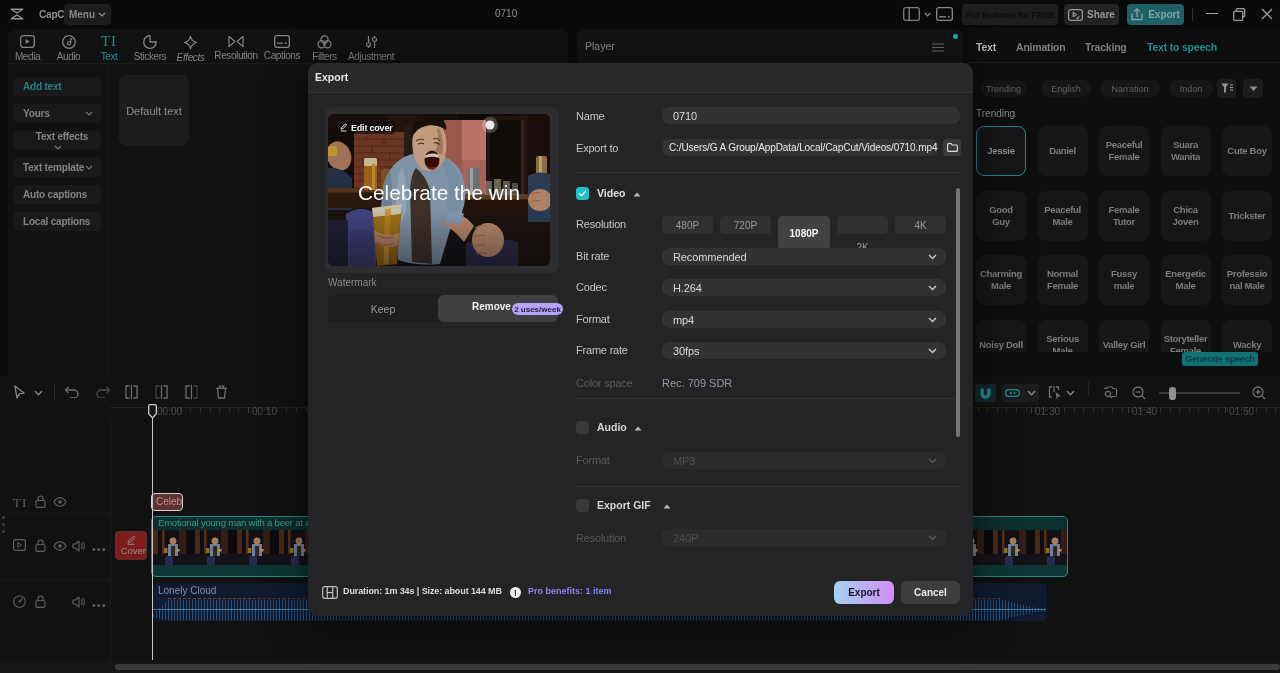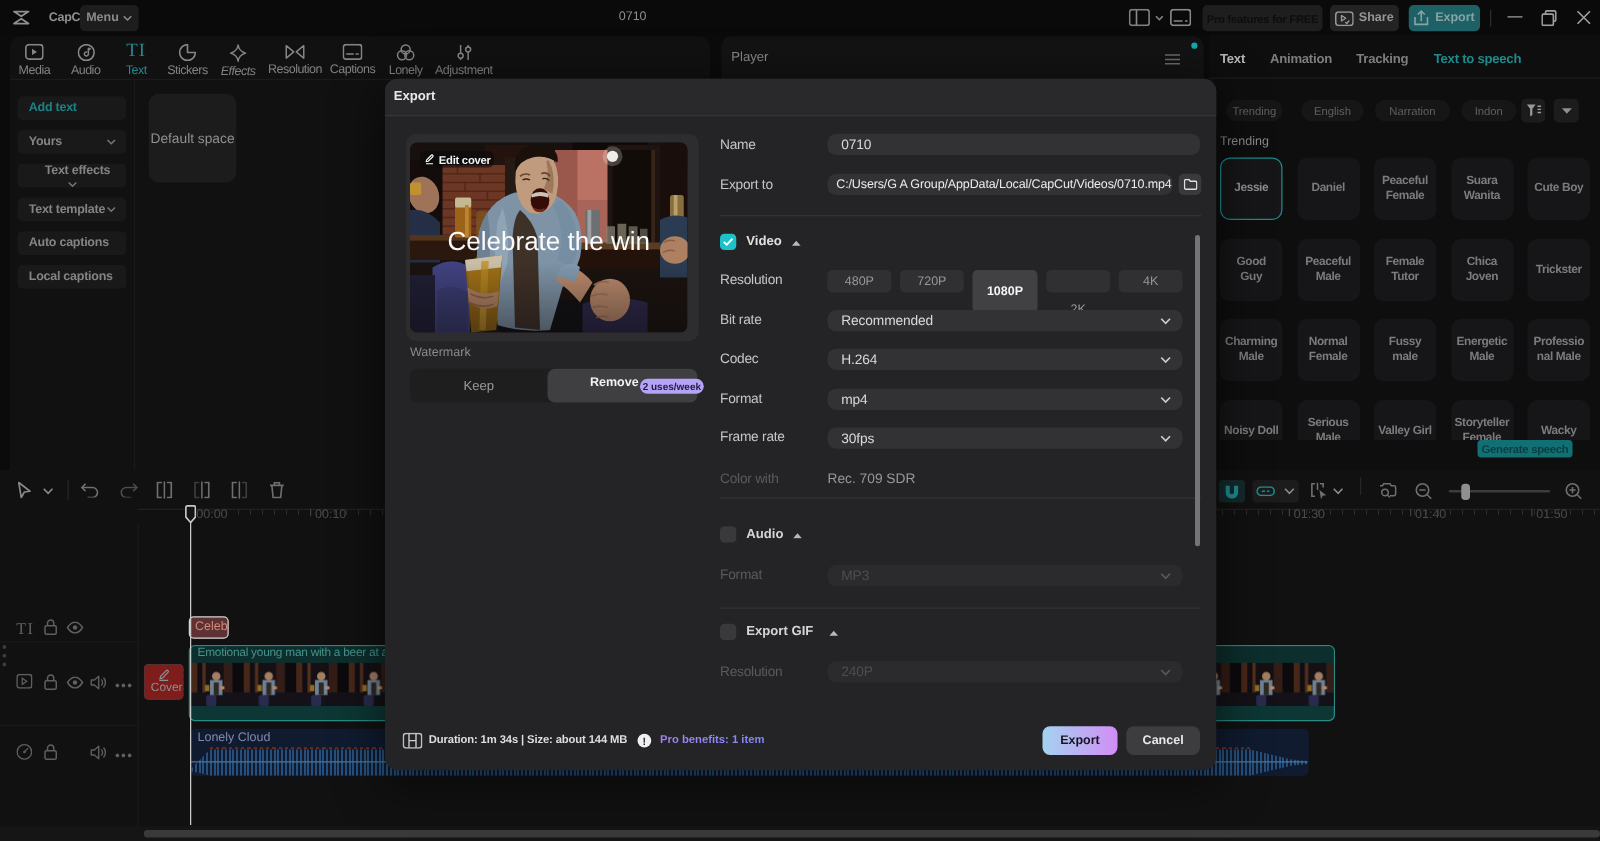--- a/index.html
+++ b/index.html
@@ -124,21 +124,21 @@
         </svg>
     <div style="font-size:10px;color:#828282;margin-top:2px;letter-spacing:-0.4px;">Captions</div>
   </div>
 
   <div class="abs" style="left:305px;top:35px;width:39px;text-align:center;">
     <svg style="margin:0 auto" width="15" height="14" viewBox="0 0 15 14">
           <circle cx="7.5" cy="4.5" r="3.6" stroke="#858585" fill="none" stroke-width="1.2"></circle>
           <circle cx="4.6" cy="9.2" r="3.6" stroke="#858585" fill="none" stroke-width="1.2"></circle>
           <circle cx="10.4" cy="9.2" r="3.6" stroke="#858585" fill="none" stroke-width="1.2"></circle>
         </svg>
-    <div style="font-size:10px;color:#828282;margin-top:2px;letter-spacing:-0.4px;">Lonely</div>
+    <div style="font-size:10px;color:#828282;margin-top:2px;letter-spacing:-0.4px;">Filters</div>
   </div>
 
   <div class="abs" style="left:340px;top:35px;width:62px;text-align:center;">
     <svg style="margin:0 auto" width="15" height="14" viewBox="0 0 15 14">
           <line x1="4.5" y1="1" x2="4.5" y2="13" stroke="#858585" stroke-width="1.2"></line>
           <line x1="10.5" y1="1" x2="10.5" y2="13" stroke="#858585" stroke-width="1.2"></line>
           <circle cx="4.5" cy="9.5" r="2" fill="#101011" stroke="#858585" stroke-width="1.2"></circle>
           <circle cx="10.5" cy="4.5" r="2" fill="#101011" stroke="#858585" stroke-width="1.2"></circle>
         </svg>
     <div style="font-size:10px;color:#828282;margin-top:2px;letter-spacing:-0.4px;">Adjustment</div>
@@ -169,21 +169,21 @@
         </svg>
       </div>
   <div class="abs flex" style="left:14px;top:185px;width:87px;height:19px;background:#19191a;border-radius:4px;padding-left:9px;">
         <span style="font-size:10px;font-weight:bold;color:#848484;letter-spacing:-0.2px;">Auto captions</span>
       </div>
   <div class="abs flex" style="left:14px;top:212px;width:87px;height:19px;background:#19191a;border-radius:4px;padding-left:9px;">
         <span style="font-size:10px;font-weight:bold;color:#848484;letter-spacing:-0.2px;">Local captions</span>
       </div>
 </div>
 <div class="abs cen" style="left:119px;top:75px;width:70px;height:71px;background:#1c1c1d;border-radius:8px;">
-  <span style="font-size:11px;color:#8f8f8f;">Default space</span>
+  <span style="font-size:11px;color:#8f8f8f;">Default text</span>
 </div>
 
 <div class="abs" style="left:577px;top:29px;width:386px;height:347px;background:#0b0b0c;border-radius:8px 8px 0 0;"></div>
 <div class="abs" style="left:577px;top:29px;width:386px;height:34px;background:#131314;border-radius:8px 8px 0 0;"></div>
 <div class="abs" style="left:585px;top:40px;font-size:10.5px;color:#8a8a8a;">Player</div>
 <svg class="abs" style="left:932px;top:43px;" width="12" height="9" viewBox="0 0 12 9">
       <path d="M0 1 H12 M0 4.5 H12 M0 8 H12" stroke="#6a6a6a" stroke-width="1.2"></path>
     </svg>
 <div class="abs" style="left:953px;top:34px;width:5px;height:5px;border-radius:50%;background:#13a8a8;"></div>
 
@@ -657,21 +657,21 @@
         </svg>
   </div>
 
   <div class="lbl" style="left:576px;top:344px;">Frame rate</div>
   <div class="field" style="left:662px;top:342px;width:284px;height:17px;">30fps
     <svg class="chev" width="9" height="6" viewBox="0 0 9 6">
           <path d="M1 1 L4.5 4.6 L8 1" stroke="#c9c9c9" stroke-width="1.4" fill="none"></path>
         </svg>
   </div>
 
-  <div class="lbl dim" style="left:576px;top:377px;">Color with</div>
+  <div class="lbl dim" style="left:576px;top:377px;">Color space</div>
   <div class="abs" style="left:662px;top:377px;font-size:11px;color:#97979c;">Rec. 709 SDR</div>
   <div class="abs" style="left:576px;top:398px;width:385px;height:1px;background:#323234;"></div>
 
   <div class="abs" style="left:576px;top:421px;width:13px;height:13px;background:#39393b;border-radius:3.5px;"></div>
   <div class="abs" style="left:597px;top:421px;font-size:10.5px;font-weight:bold;color:#d5d5d5;">Audio</div>
   <svg class="abs" style="left:634px;top:426px;" width="8" height="5" viewBox="0 0 8 5">
         <path d="M0.5 4.5 L4 0.5 L7.5 4.5 Z" fill="#b9b9b9"></path>
       </svg>
   <div class="lbl dim" style="left:576px;top:454px;">Format</div>
   <div class="field fdim" style="left:662px;top:452px;width:284px;height:17px;">MP3

